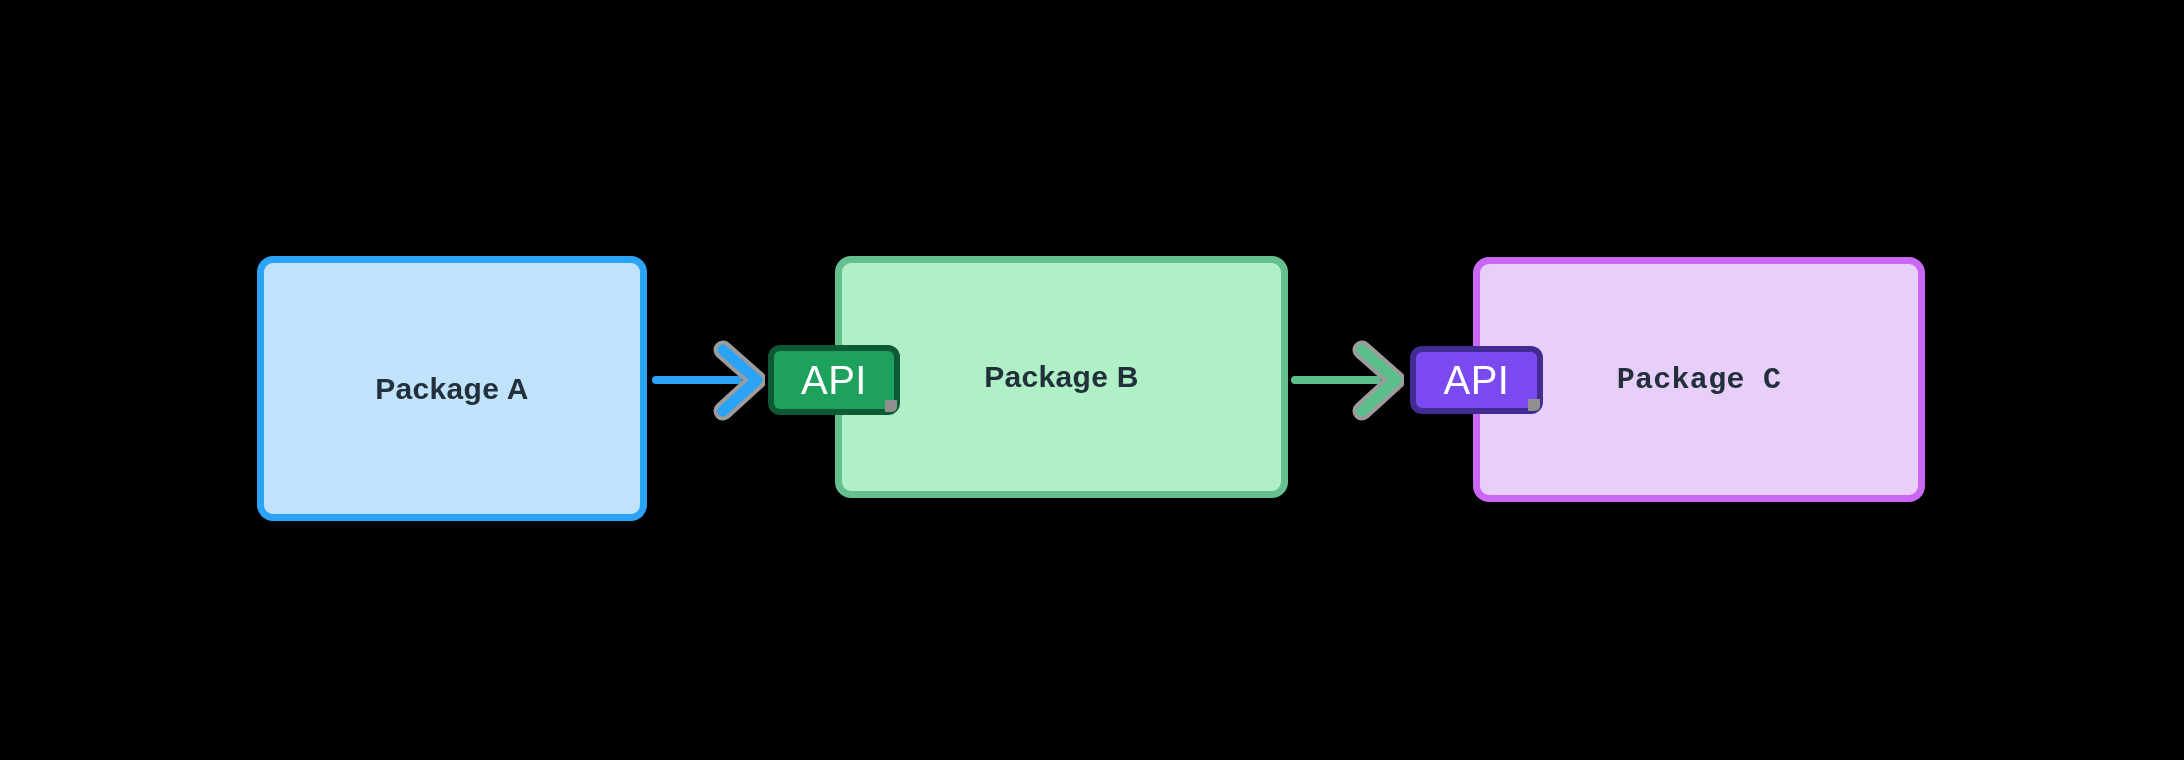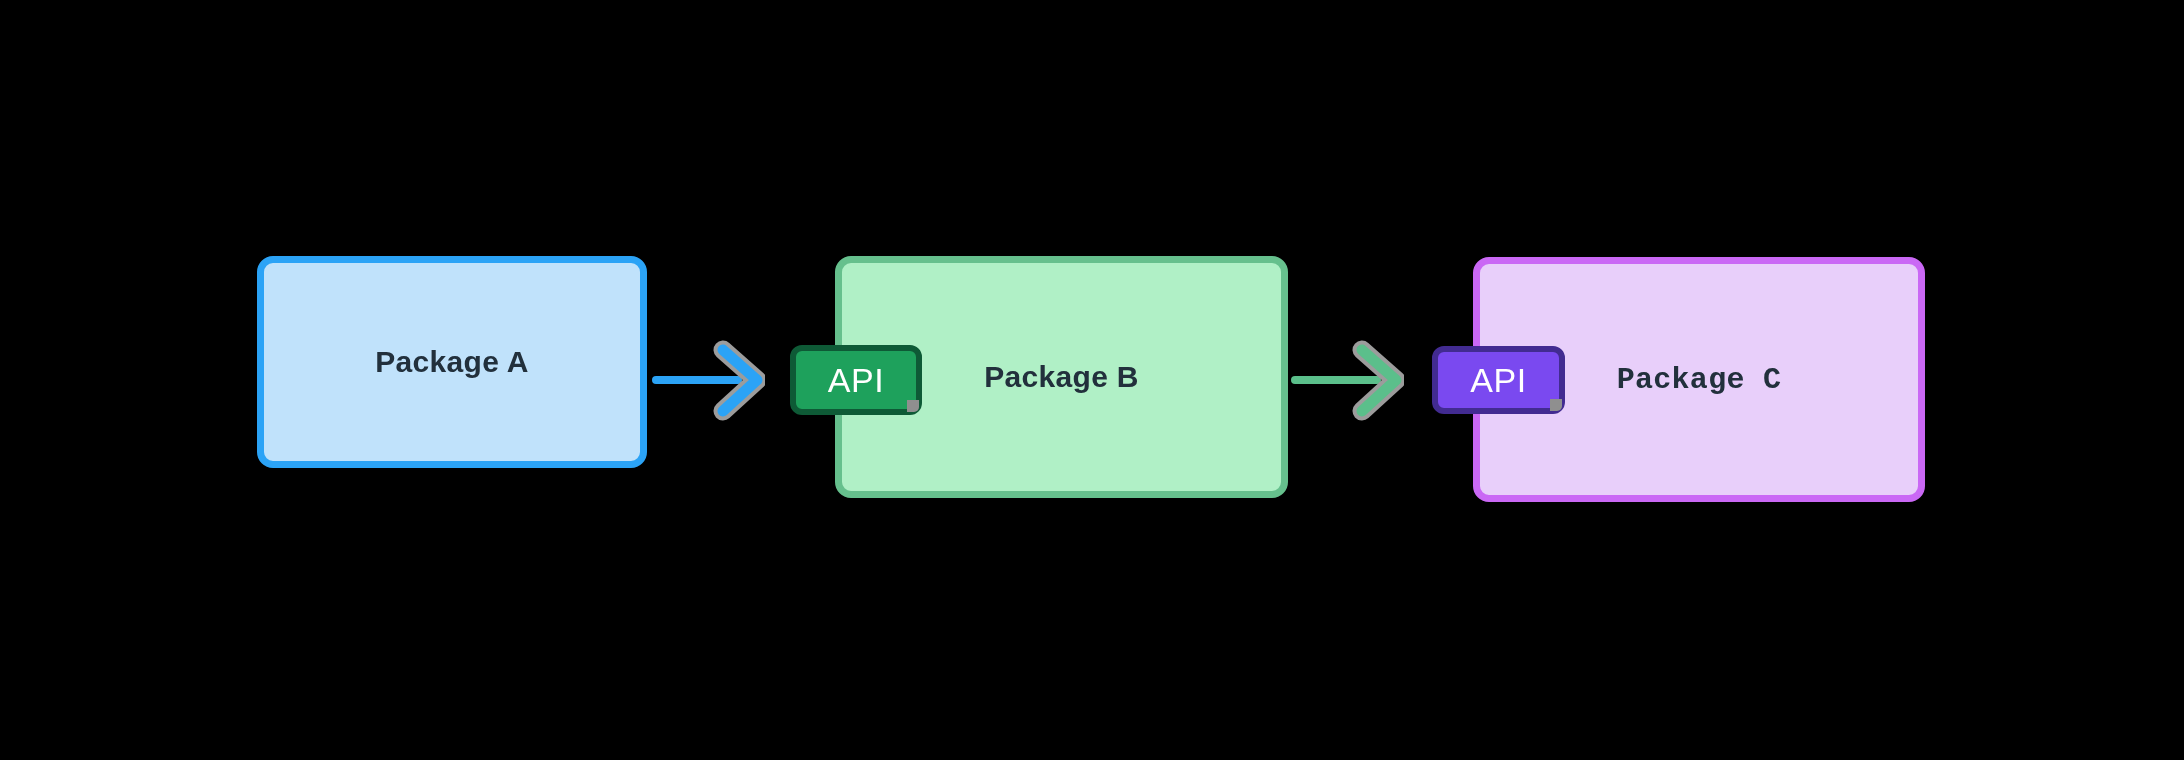--- a/index.html
+++ b/index.html
@@ -37,42 +37,41 @@
     content: "";
     position: absolute;
     right: -3px;
     bottom: -3px;
     width: 12px;
     height: 12px;
     background: #8f8f8f;
     border-radius: 0 0 5px 0;
     z-index: -1;
   }
-  .node-a { left: 257px; top: 256px; width: 390px; height: 212px; }
+  .node-a { left: 257px; top: 256px; width: 390px; height: 265px; }
   .node-b { left: 835px; top: 256px; width: 453px; height: 242px; text-align: right; }
   .node-c { left: 1473px; top: 257px; width: 452px; height: 245px; font-family: Liberation Mono, monospace; }
 
   
   .badge {
     position: absolute;
     box-sizing: border-box;
     border-style: solid;
     border-width: 6px;
     border-radius: 12px;
     background: var(--fill);
     border-color: var(--border);
     color: var(--text);
     display: flex;
     align-items: center;
     justify-content: center;
     font-weight: normal;
-    font-size: 34px;
+    font-size: 40px;
     letter-spacing: 0.5px;
     z-index: 3;
-    margin-left: 22px;
   }
   .badge-1 { left: 768px; top: 345px; width: 132px; height: 70px; }
   .badge-2 { left: 1410px; top: 346px; width: 133px; height: 68px; }
 
   
   .arrow {
     position: absolute;
     width: 115px;
     height: 84px;
     z-index: 2;

